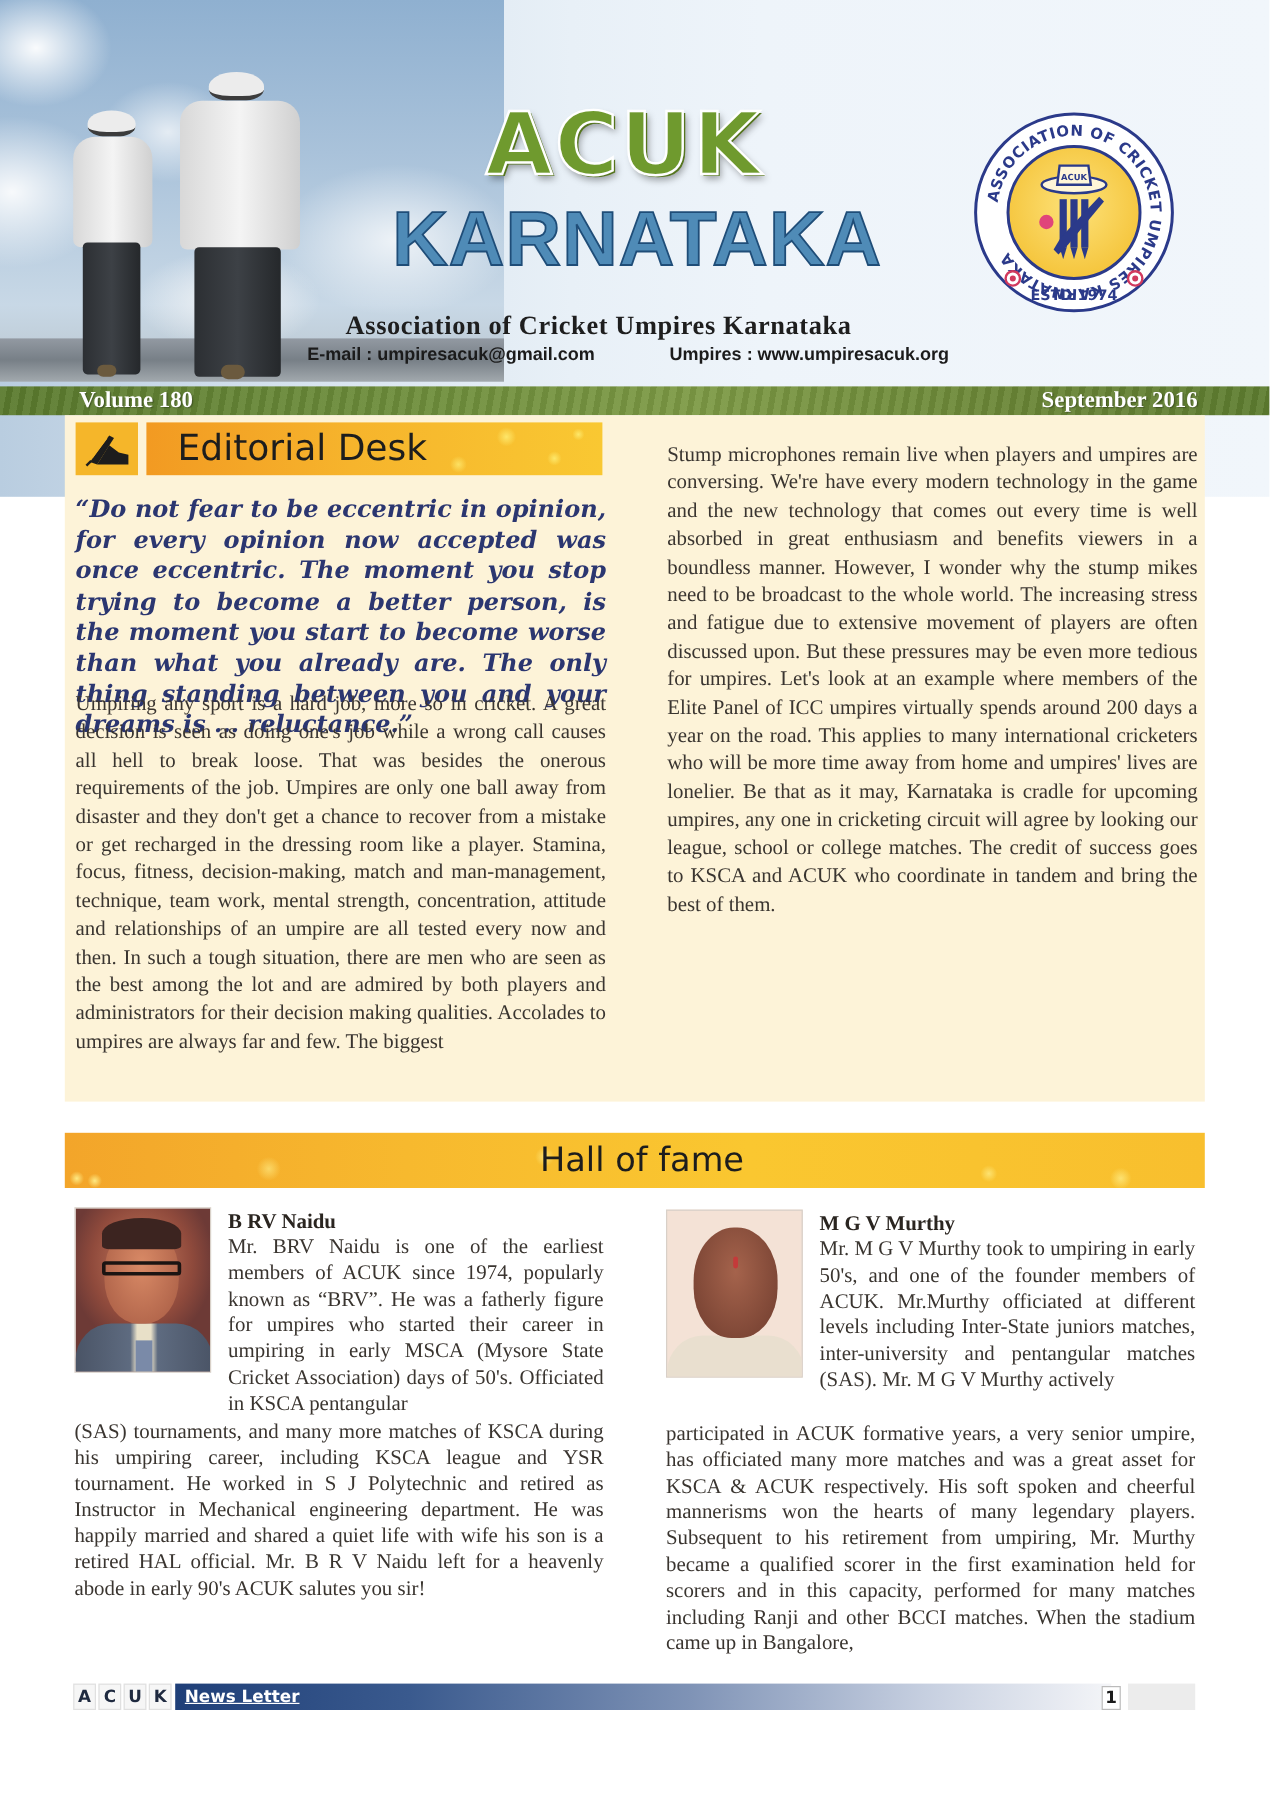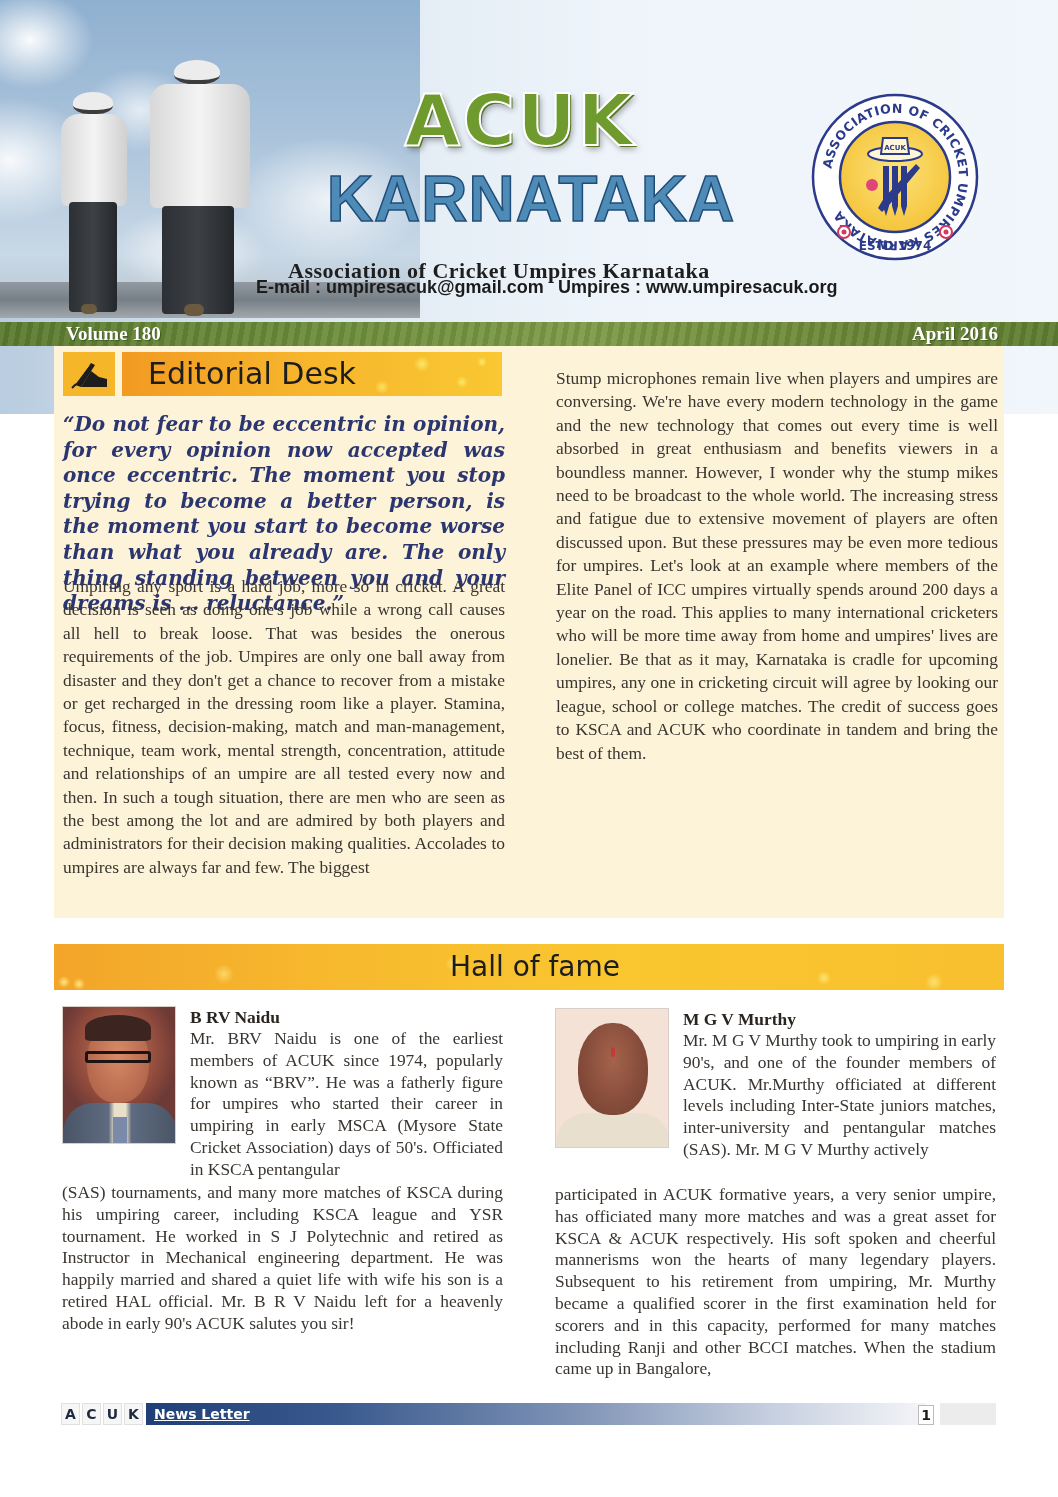--- a/index.html
+++ b/index.html
@@ -45,22 +45,22 @@
     font-family: "Liberation Sans", sans-serif; font-weight: bold; font-size: 64px; letter-spacing: 1px;
     color: #4f8bb7;
     -webkit-text-stroke: 1.5px #1f4d78;
   }
   .subtitle {
     position: absolute; left: 288px; top: 258px; width: 496px;
     font-family: "Liberation Serif", serif; font-weight: bold; font-size: 22px; color: #1e1e1e;
     letter-spacing: 0.5px; white-space: nowrap;
   }
   .contact {
-    position: absolute; top: 277px; font-family: "Liberation Sans", sans-serif; font-weight: bold;
-    font-size: 18px; color: #1b1b1b; white-space: nowrap;
+    position: absolute; top: 287px; font-family: "Liberation Sans", sans-serif; font-weight: bold;
+    font-size: 15px; color: #1b1b1b; white-space: nowrap;
   }
   .contact.email { left: 256px; }
   .contact.website { left: 558px; }
 
   .logo {
     position: absolute; left: 810px; top: 92px; width: 170px; height: 170px;
   }
 
   .green-band {
     position: absolute; left: 0; top: 322px; width: 1058px; height: 24px;
@@ -236,21 +236,21 @@
       <path d="M82 114 L85 124 L88 114 Z"></path>
       <path d="M91 114 L94 124 L97 114 Z"></path>
       <path d="M106 72 L110 76 L80 112 L72 120 L68 116 L74 106 Z"></path>
     </g>
     <circle cx="62" cy="93" r="6" fill="#e0457a"></circle>
   </svg>
 </div>
 
 <div class="green-band"></div>
 <div class="vol-label">Volume 180</div>
-<div class="date-label">April 2016</div>
+<div class="date-label">September 2016</div>
 
 <div class="editorial"></div>
 
 <div class="ed-icon-box">
   <svg width="40" height="34" viewBox="0 0 40 34">
     <path d="M6 28 L22 6 L26 8 L12 30 Z" fill="#1d1d1d"></path>
     <path d="M12 30 L22 14 L30 20 L38 22 L38 30 Z" fill="#1d1d1d"></path>
     <path d="M8 24 L20 8" stroke="#f5b62a" stroke-width="1.2"></path>
     <path d="M3 31 L7 27" stroke="#1d1d1d" stroke-width="2"></path>
   </svg>
@@ -281,21 +281,21 @@
 <div class="name brv">B RV Naidu</div>
 <div class="hof-text brv-wrap">Mr. BRV Naidu is one of the earliest members of ACUK since 1974, popularly known as “BRV”. He was a fatherly figure for umpires who started their career in umpiring in early MSCA (Mysore State Cricket Association) days of 50's. Officiated in KSCA pentangular</div>
 <div class="hof-text brv-full">(SAS) tournaments, and many more matches of KSCA during his umpiring career, including KSCA league and YSR tournament. He worked in S J Polytechnic and retired as Instructor in Mechanical engineering department. He was happily married and shared a quiet life with wife his son is a retired HAL official. Mr. B R V Naidu left for a heavenly abode in early 90's ACUK salutes you sir!</div>
 
 <div class="photo mgv">
   <div class="shirt"></div>
   <div class="face"></div>
   <div class="tilak"></div>
 </div>
 <div class="name mgv">M G V Murthy</div>
-<div class="hof-text mgv-wrap">Mr. M G V Murthy took to umpiring in early 90's, and one of the founder members of ACUK. Mr.Murthy officiated at different levels including Inter-State juniors matches, inter-university and pentangular matches (SAS). Mr. M G V Murthy actively</div>
+<div class="hof-text mgv-wrap">Mr. M G V Murthy took to umpiring in early 50's, and one of the founder members of ACUK. Mr.Murthy officiated at different levels including Inter-State juniors matches, inter-university and pentangular matches (SAS). Mr. M G V Murthy actively</div>
 <div class="hof-text mgv-full">participated in ACUK formative years, a very senior umpire, has officiated many more matches and was a great asset for KSCA &amp; ACUK respectively. His soft spoken and cheerful mannerisms won the hearts of many legendary players. Subsequent to his retirement from umpiring, Mr. Murthy became a qualified scorer in the first examination held for scorers and in this capacity, performed for many matches including Ranji and other BCCI matches. When the stadium came up in Bangalore,</div>
 
 <div class="footer">
   <span class="letter">A</span>
   <span class="letter">C</span>
   <span class="letter">U</span>
   <span class="letter">K</span>
 </div>
 <div class="footer-bar">
   <span class="footer-label">News Letter</span>

